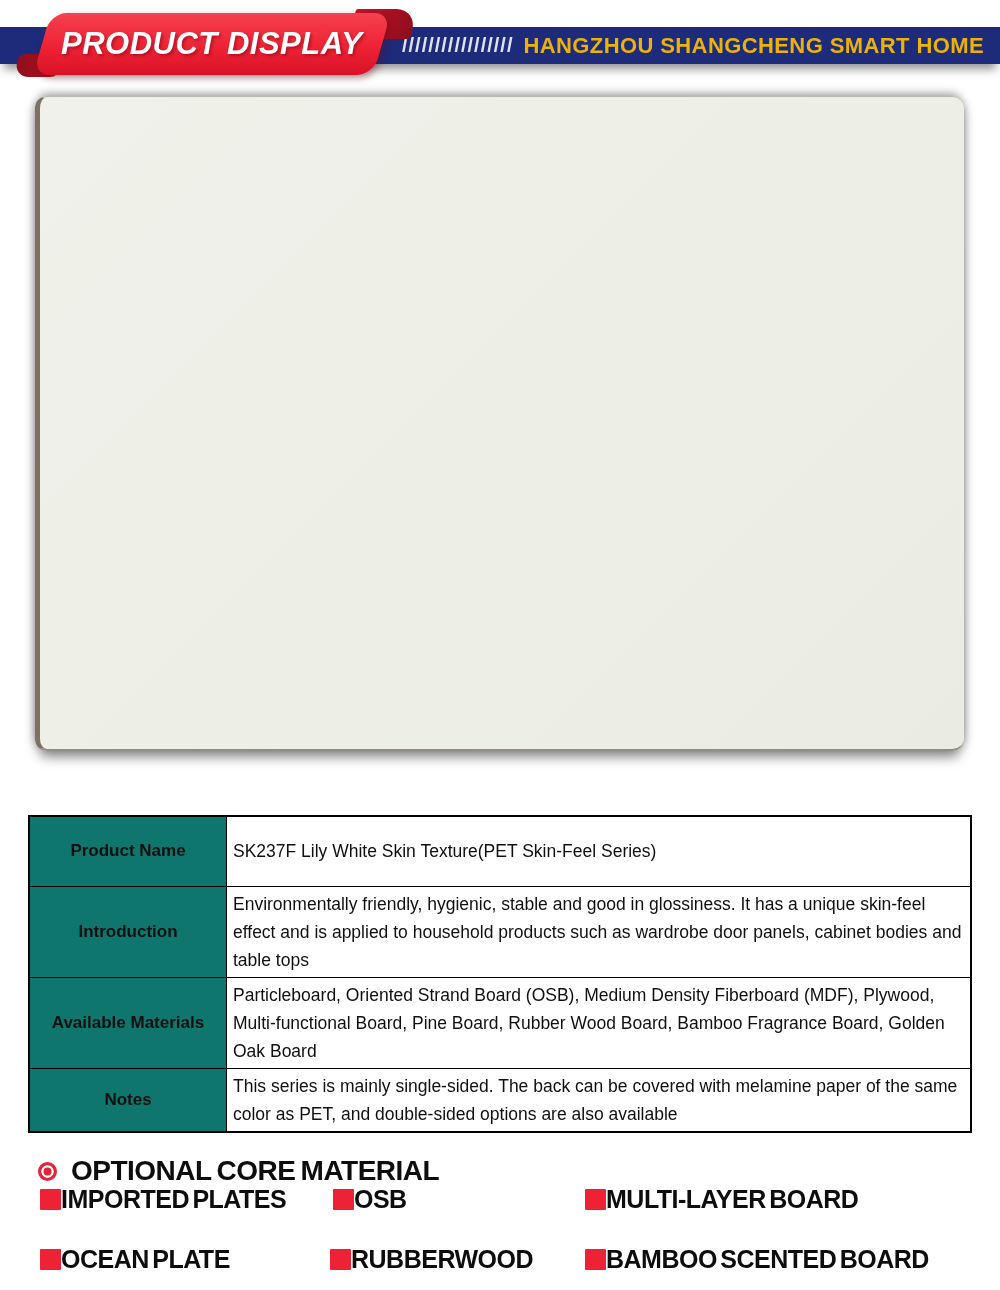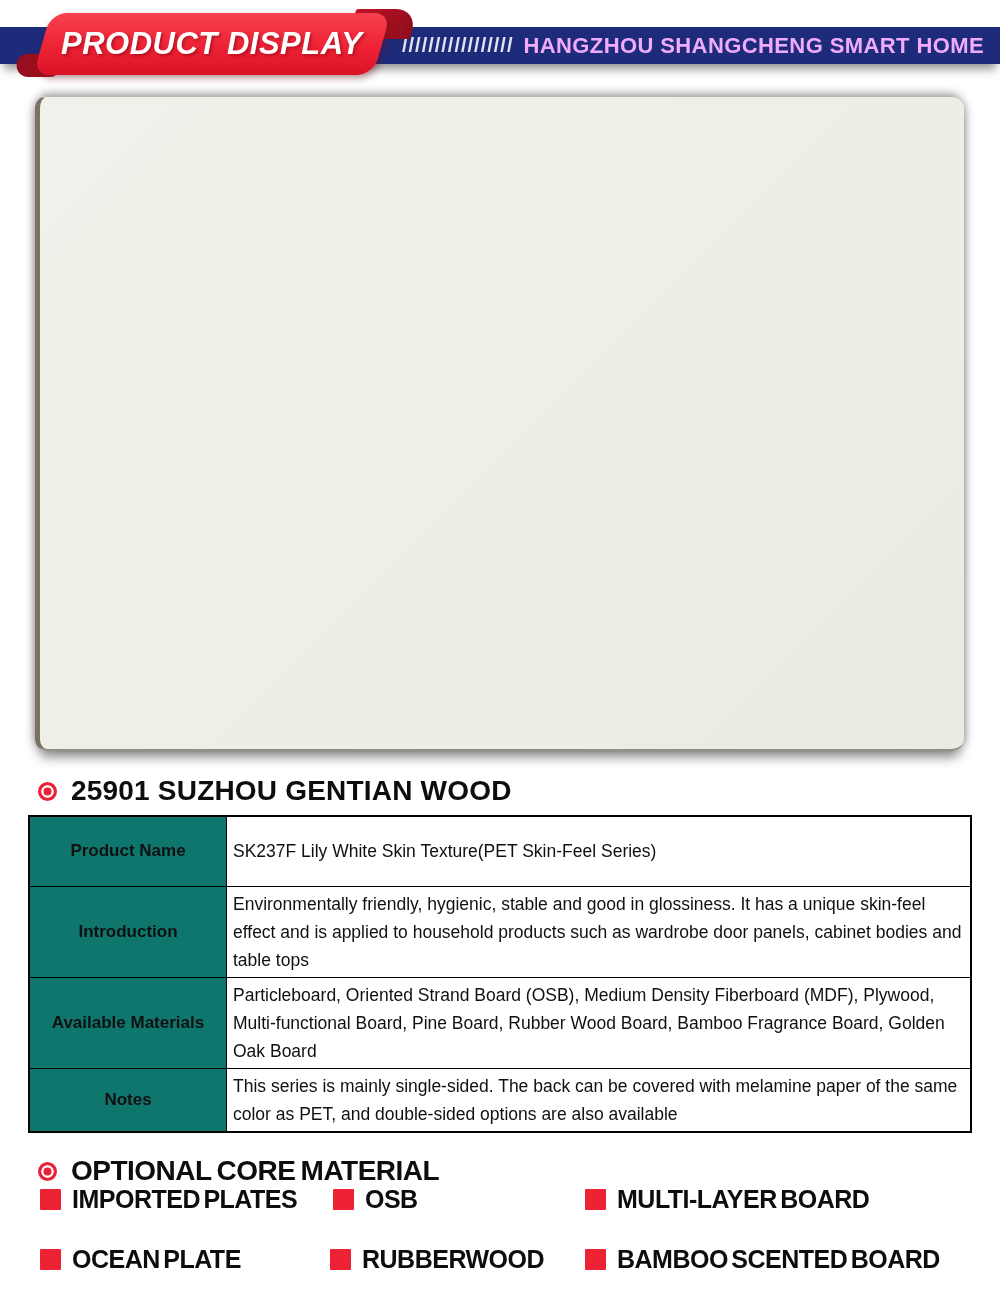--- a/index.html
+++ b/index.html
@@ -15,21 +15,21 @@
     position:absolute;left:0;top:27px;width:1000px;height:37px;
     background:#1e2b7b;z-index:1;
     display:flex;align-items:center;justify-content:flex-end;
     box-shadow:0 9px 10px -4px rgba(40,40,40,0.5);
   }
   .slashes{
     color:#dfe3f2;font-size:20px;font-weight:bold;letter-spacing:1px;
     margin-right:10px;white-space:nowrap;
   }
   .company{
-    color:#f0abfc;font-size:22px;font-weight:bold;letter-spacing:0.4px;
+    color:#eab308;font-size:22px;font-weight:bold;letter-spacing:0.4px;
     margin-right:16px;white-space:nowrap;
   }
   .fold{position:absolute;z-index:2;}
   .fold-right{
     left:352px;top:9px;width:62px;height:30px;
     background:linear-gradient(100deg,#c41428,#8f0d1c);
     border-radius:2px 22px 2px 8px;transform:skewX(-16deg);
   }
   .fold-left{
     left:16px;top:54px;width:46px;height:23px;
@@ -93,21 +93,21 @@
     text-align:center;padding:0 4px;
   }
   table.spec td{
     font-size:17.5px;font-weight:400;line-height:28px;
     padding:3px 8px 3px 6px;text-align:left;
   }
   tr.r0{height:70px;} tr.r1{height:83px;} tr.r2{height:83px;} tr.r3{height:60px;}
 
   
   .option{
-    position:absolute;display:flex;align-items:center;gap:11px;
+    position:absolute;display:flex;align-items:center;
   }
   .sq{
     width:21px;height:21px;background:#ee2235;flex:0 0 auto;border-radius:1px;
   }
   .option .lbl{
     font-size:25px;font-weight:800;color:#0d0d0d;white-space:nowrap;
     letter-spacing:-0.5px;word-spacing:-3px;
   }
 </style>
 </head>
@@ -120,24 +120,20 @@
     <span class="company">HANGZHOU SHANGCHENG SMART HOME</span>
   </div>
   <div class="fold fold-right"></div>
   <div class="fold fold-left"></div>
   <div class="ribbon">
     <span class="ribbon-text">PRODUCT DISPLAY</span>
   </div>
 
   <div class="panel"></div>
 
-  <div class="sec-title" style="top:775px;">
-    <span class="bullet"></span>
-    <h2>25901 SUZHOU GENTIAN WOOD</h2>
-  </div>
 
   <table class="spec">
     <tbody>
       <tr class="r0">
         <th>Product Name</th>
         <td>SK237F Lily White Skin Texture(PET Skin-Feel Series)</td>
       </tr>
       <tr class="r1">
         <th>Introduction</th>
         <td>Environmentally friendly, hygienic, stable and good in glossiness. It has a unique skin-feel effect and is applied to household products such as wardrobe door panels, cabinet bodies and table tops</td>

